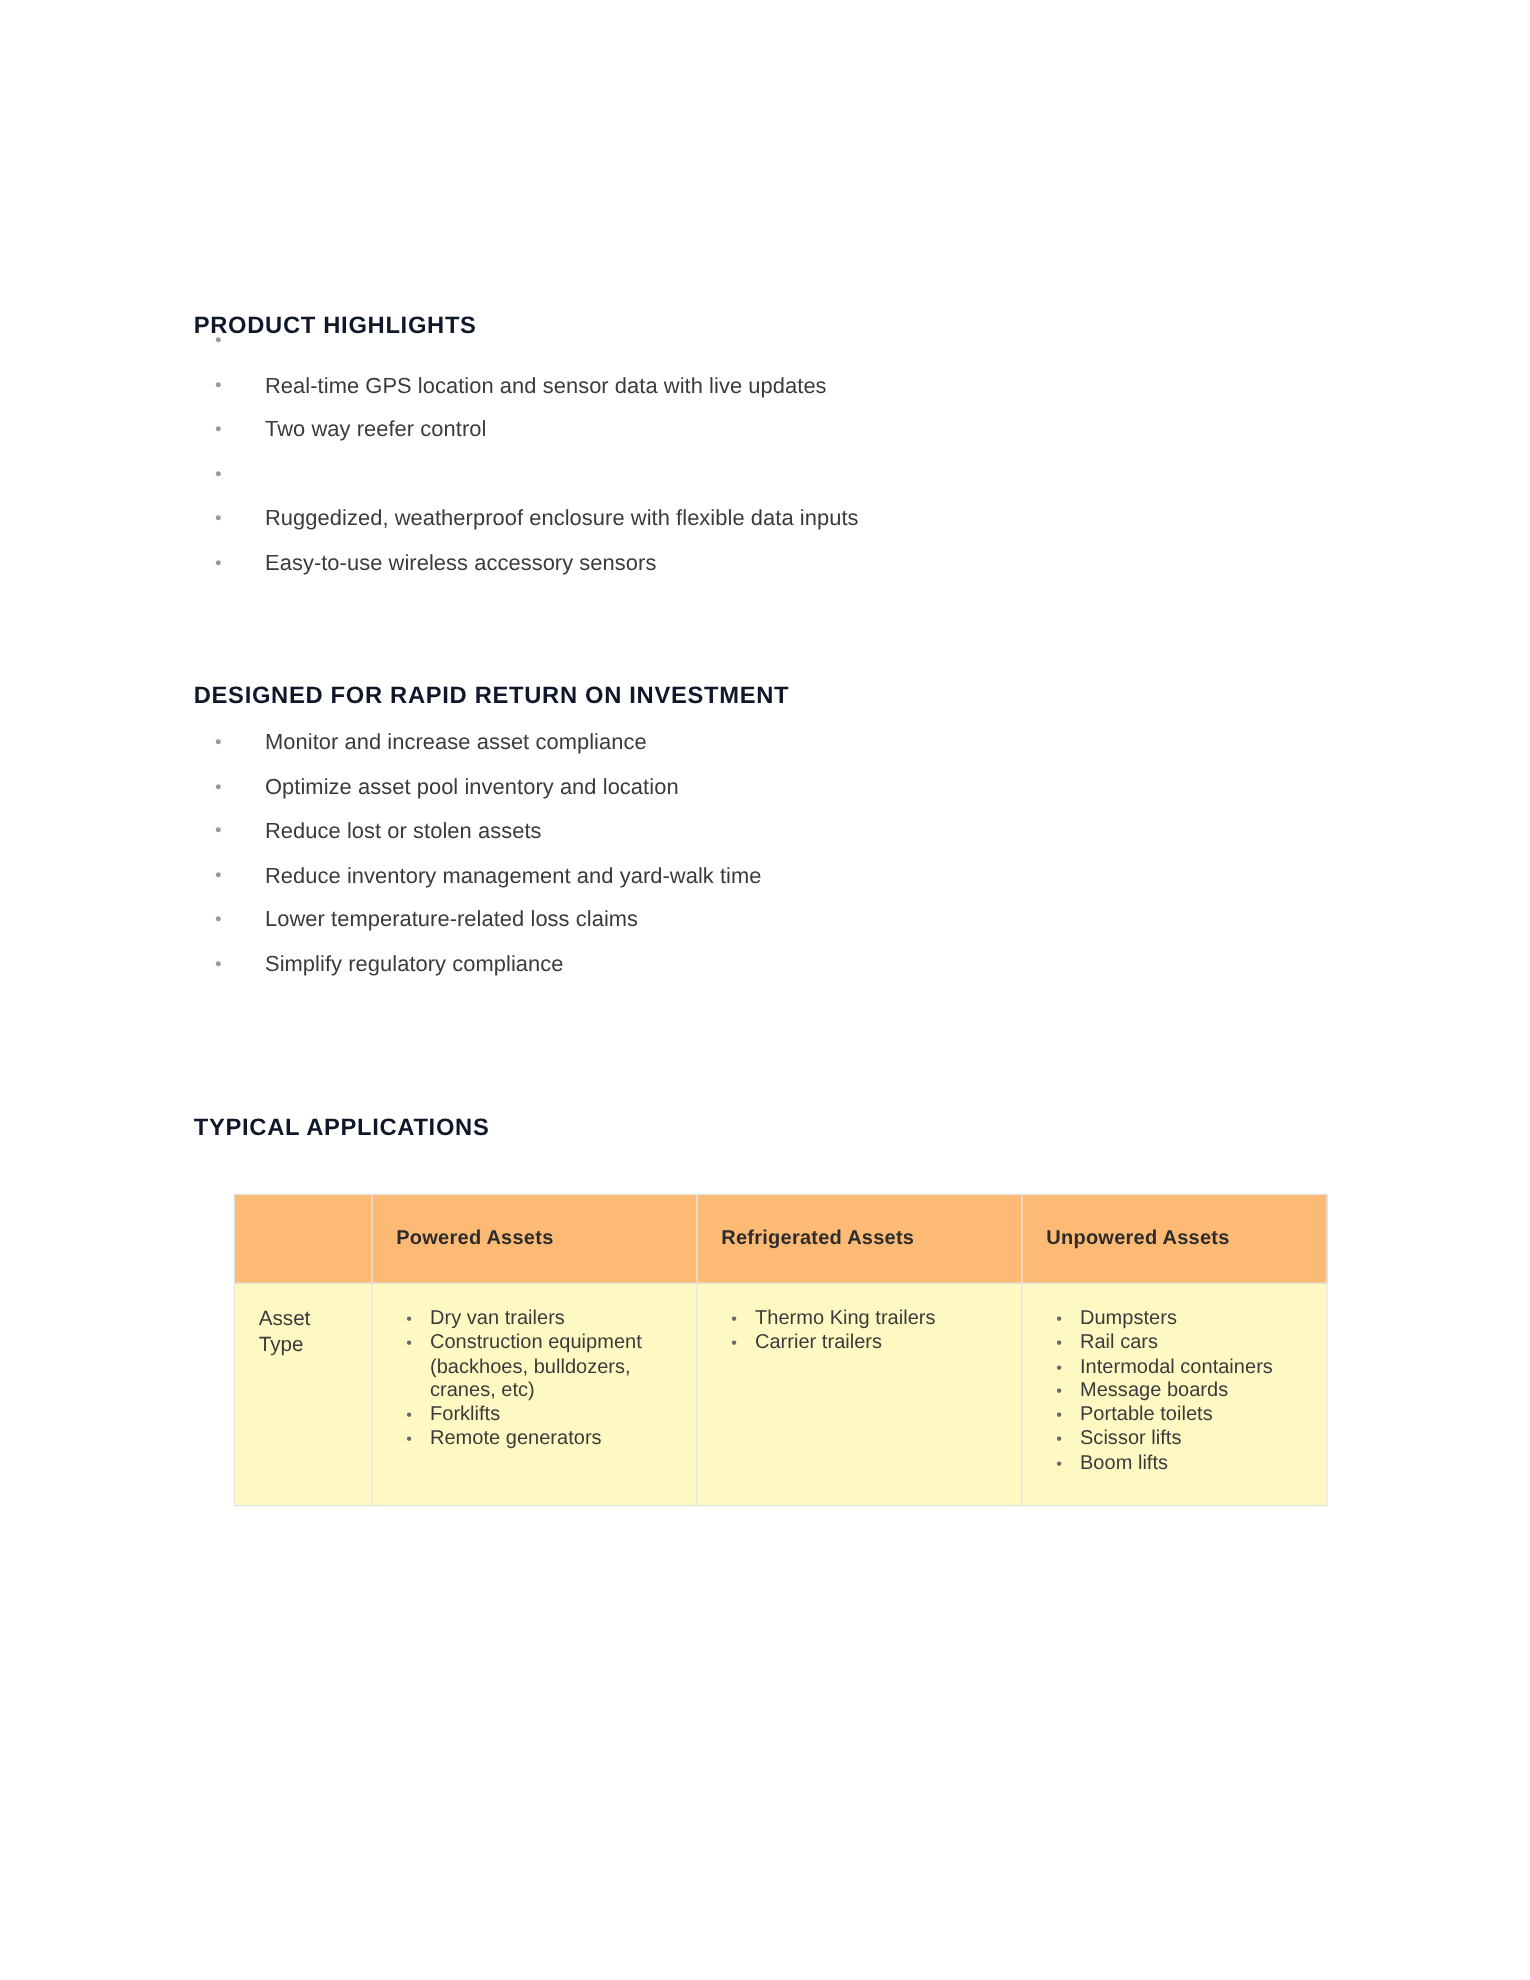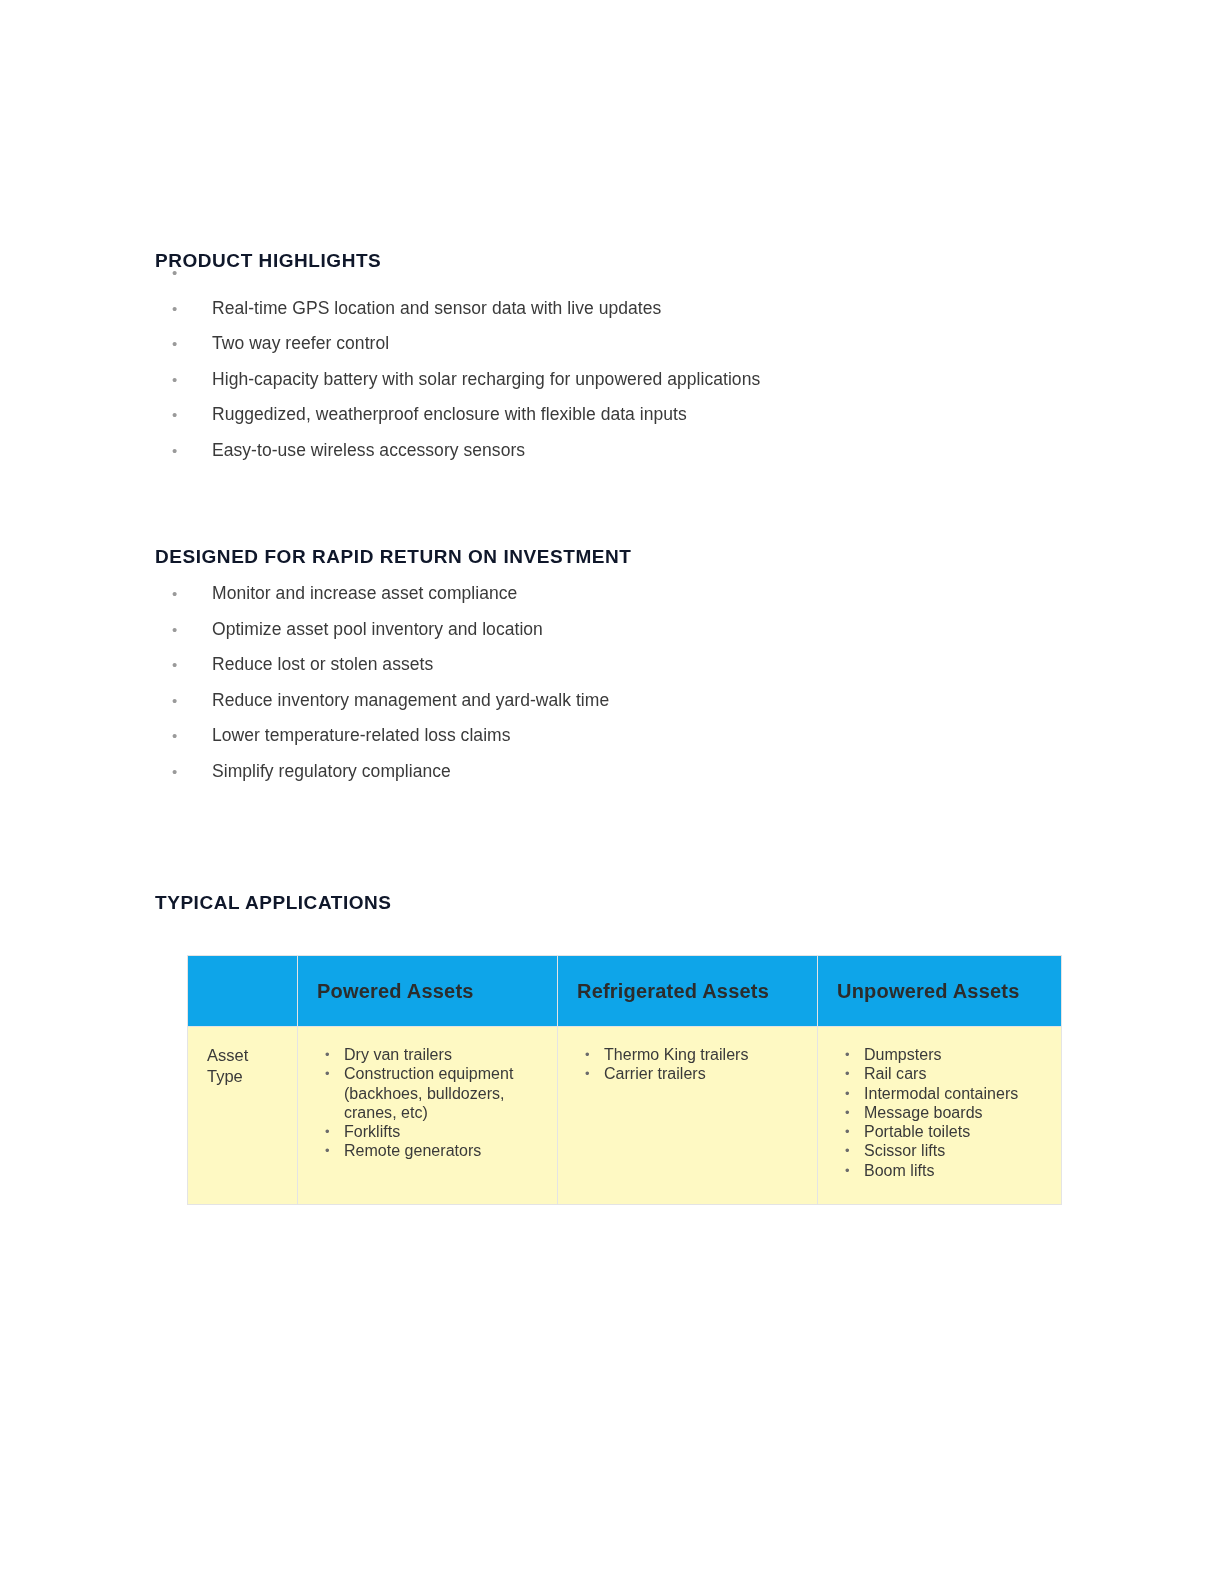--- a/index.html
+++ b/index.html
@@ -85,24 +85,24 @@
   .apps-table col.c-unp   { width: 244px; }
 
   .apps-table th,
   .apps-table td {
     border: 1px solid #e4e4e4;
     vertical-align: top;
     padding: 0;
   }
 
   .apps-table thead th {
-    background: #0ea5e9;
+    background: #fdba74;
     height: 70px;
     text-align: left;
-    font-size: 20px;
+    font-size: 16px;
     font-weight: bold;
     color: #2c2c2c;
     letter-spacing: 0.2px;
     padding: 0 0 0 19px;
     vertical-align: middle;
     white-space: nowrap;
   }
   .apps-table thead th.corner { padding: 0; }
 
   .apps-table tbody td {
@@ -157,21 +157,20 @@
     <li>
       <span class="bullet-mark">•</span>
       <span>Real-time GPS location and sensor data with live updates</span>
     </li>
     <li>
       <span class="bullet-mark">•</span>
       <span>Two way reefer control</span>
     </li>
     <li>
       <span class="bullet-mark">•</span>
-      <span>High-capacity battery with solar recharging for unpowered applications</span>
     </li>
     <li>
       <span class="bullet-mark">•</span>
       <span>Ruggedized, weatherproof enclosure with flexible data inputs</span>
     </li>
     <li>
       <span class="bullet-mark">•</span>
       <span>Easy-to-use wireless accessory sensors</span>
     </li>
   </ul>

